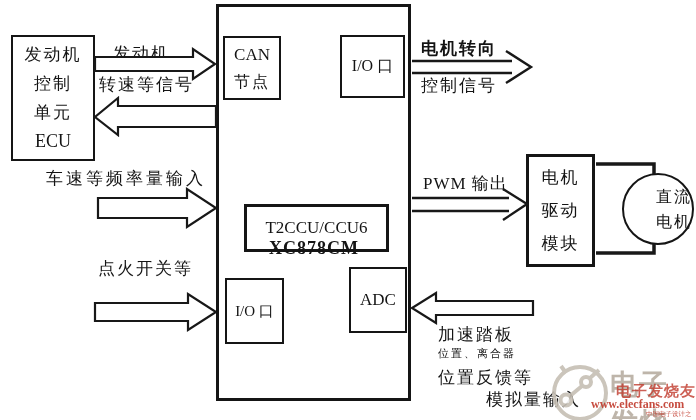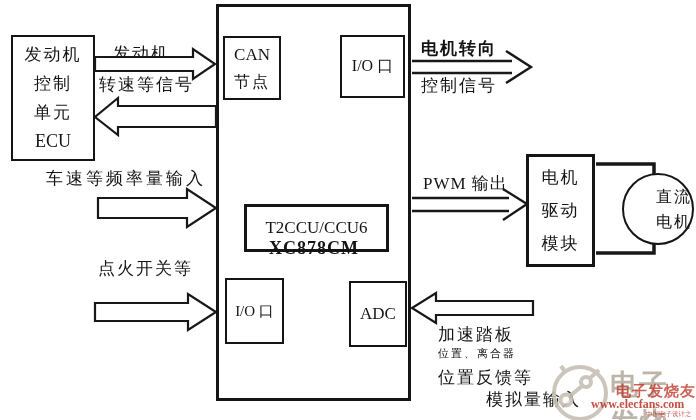--- a/index.html
+++ b/index.html
@@ -51,21 +51,21 @@
   <div class="box thick" style="left:244px;top:183px;width:145px;height:48px;font-size:17px;margin-top:21px;">
     <span>T2CCU/CCU6</span>
   </div>
 
   <div class="lbl" style="left:244px;top:239px;width:140px;text-align:center;font-size:18px;font-weight:600;letter-spacing:1px;">XC878CM</div>
 
   <div class="box" style="left:225px;top:278px;width:59px;height:66px;font-size:15px;">
     <span>I/O 口</span>
   </div>
 
-  <div class="box" style="left:349px;top:281px;width:58px;height:66px;font-size:17px;">
+  <div class="box" style="left:349px;top:267px;width:58px;height:66px;font-size:17px;">
     <span>ADC</span>
   </div>
 
   <div class="box thick" style="left:526px;top:154px;width:69px;height:113px;font-size:17px;line-height:33px;">
     <span class="zh">电机</span>
     <span class="zh">驱动</span>
     <span class="zh">模块</span>
   </div>
 
   <div class="box" style="left:622px;top:173px;width:72px;height:72px;border-radius:50%;font-size:16px;line-height:25px;align-items:flex-end;">

